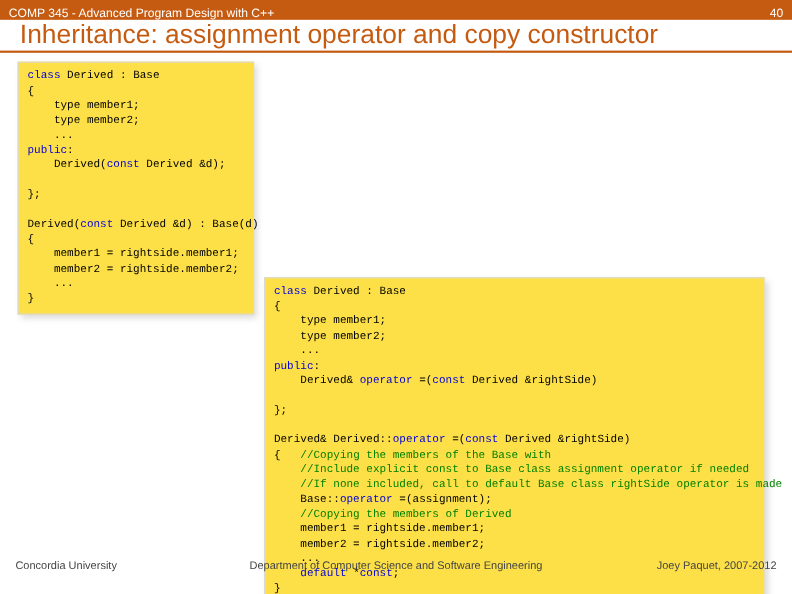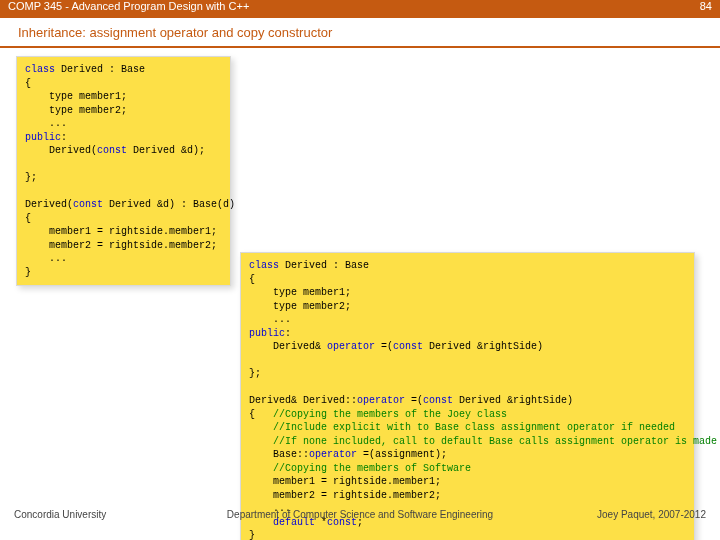--- a/index.html
+++ b/index.html
@@ -12,34 +12,34 @@
     overflow: hidden;
   }
   .header-bar {
     width: 100%;
     height: 18px;
     background: #c55a11;
     color: #fff;
     font-size: 11px;
     display: flex;
     justify-content: space-between;
-    align-items: flex-start;
+    align-items: flex-end;
     padding: 0 8px;
   }
   .title-bar {
     width: 100%;
     height: 30px;
     border-bottom: 2px solid #c55a11;
     display: flex;
     align-items: center;
     padding-left: 18px;
   }
   .title-text {
     color: #c55a11;
-    font-size: 13px;
+    font-size: 24px;
     font-weight: 400;
   }
   .code-box {
     position: absolute;
     background: #fde047;
     border: 1px solid #d9d9d9;
     box-shadow: 3px 3px 6px rgba(0,0,0,0.15);
     padding: 6px 8px;
     font-family: "Courier New", monospace;
     font-size: 10px;
@@ -75,21 +75,21 @@
     left: 50%;
     transform: translateX(-50%);
     text-align: right;
   }
 </style>
 </head>
 <body>
 
 <div class="header-bar">
   <span>COMP 345 - Advanced Program Design with C++</span>
-  <span>84</span>
+  <span>40</span>
 </div>
 
 <div class="title-bar">
   <span class="title-text">Inheritance: assignment operator and copy constructor</span>
 </div>
 
 <div class="code-box code-left"><span class="kw">class</span><span> Derived : Base</span>
 <span>{</span>
 <span>    type member1;</span>
 <span>    type member2;</span>
@@ -110,25 +110,25 @@
 <span>{</span>
 <span>    type member1;</span>
 <span>    type member2;</span>
 <span>    ...</span>
 <span class="kw">public</span><span>:</span>
 <span>    Derived&amp; </span><span class="kw">operator</span><span> =(</span><span class="kw">const</span><span> Derived &amp;rightSide)</span>
 <span></span>
 <span>};</span>
 <span></span>
 <span>Derived&amp; Derived::</span><span class="kw">operator</span><span> =(</span><span class="kw">const</span><span> Derived &amp;rightSide)</span>
-<span>{   </span><span class="cm">//Copying the members of the Joey class</span>
-<span class="cm">    //Include explicit with to Base class assignment operator if needed</span>
-<span class="cm">    //If none included, call to default Base calls assignment operator is made</span>
+<span>{   </span><span class="cm">//Copying the members of the Base with</span>
+<span class="cm">    //Include explicit const to Base class assignment operator if needed</span>
+<span class="cm">    //If none included, call to default Base class rightSide operator is made</span>
 <span>    Base::</span><span class="kw">operator</span><span> =(assignment);</span>
-<span class="cm">    //Copying the members of Software</span>
+<span class="cm">    //Copying the members of Derived</span>
 <span>    member1 = rightside.member1;</span>
 <span>    member2 = rightside.member2;</span>
 <span>    ...</span>
 <span>    </span><span class="kw">default</span><span> *</span><span class="kw">const</span><span>;</span>
 <span>}</span></div>
 
 <div class="footer">
   <span>Concordia University</span>
   <span class="footer-center">Department of Computer Science and Software Engineering</span>
   <span>Joey Paquet, 2007-2012</span>

